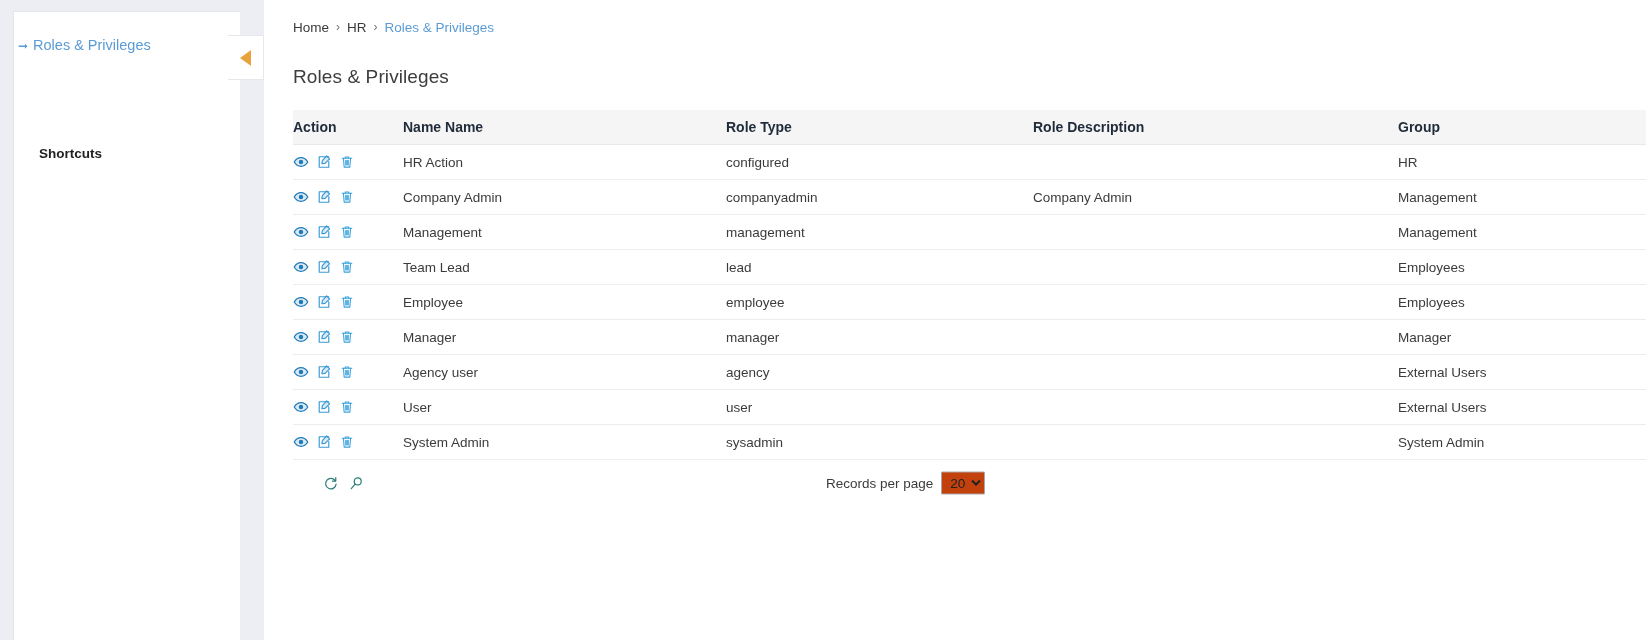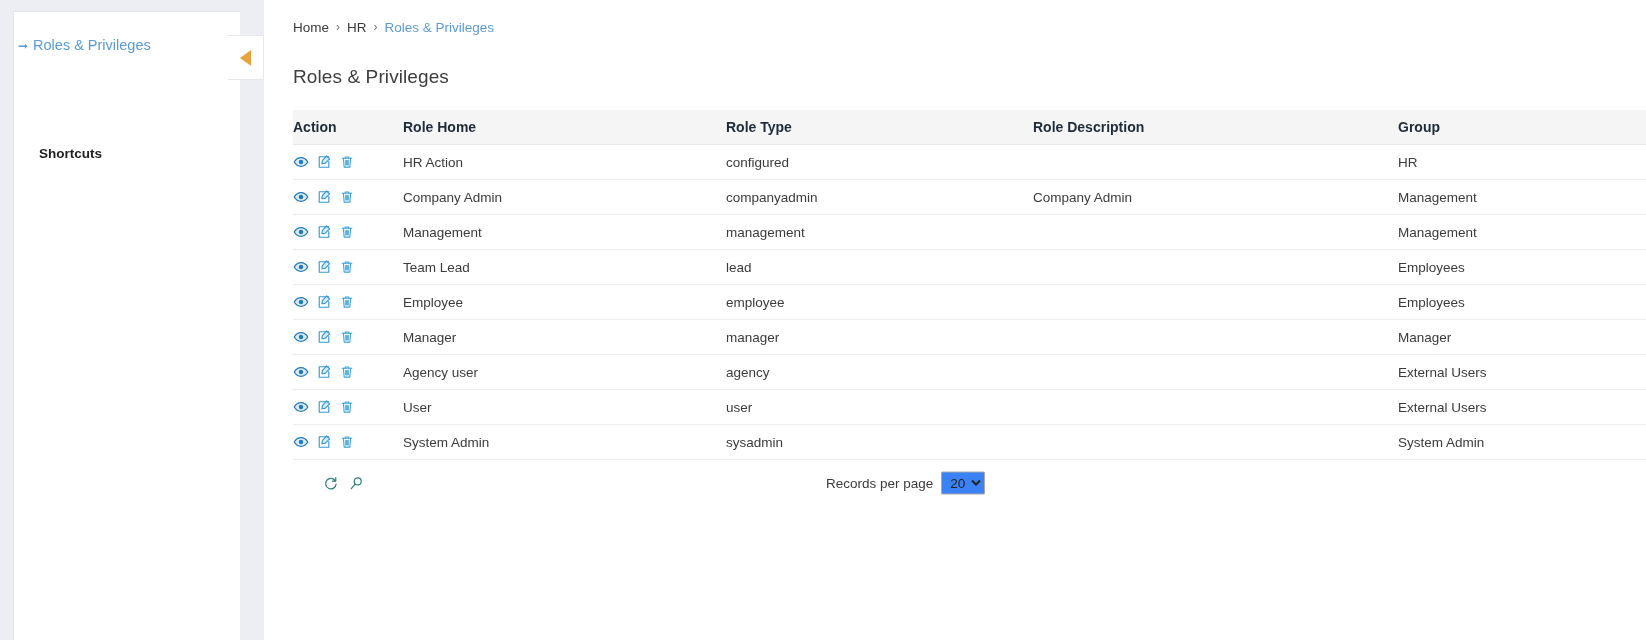--- a/index.html
+++ b/index.html
@@ -246,21 +246,21 @@
     font-size: 13.5px;
     color: #3b3b3b;
   }
   .rpp-select {
     font-family: "Liberation Sans", sans-serif;
     font-size: 13.5px;
     color: #222;
     height: 23px;
     padding: 1px 2px 1px 4px;
     border: 1px solid #a9a9a9;
-    background: #3b82f6;
+    background: #c2410c;
     border-radius: 1px;
     cursor: pointer;
   }
 </style>
 </head>
 <body>
 
 <div class="page">
 
   <div class="sidebar-wrap">
@@ -299,21 +299,21 @@
         <colgroup>
           <col class="col-action">
           <col class="col-name">
           <col class="col-type">
           <col class="col-desc">
           <col class="col-group">
         </colgroup>
         <thead>
           <tr>
             <th>Action</th>
-            <th>Role Home</th>
+            <th>Name Name</th>
             <th>Role Type</th>
             <th>Role Description</th>
             <th>Group</th>
           </tr>
         </thead>
         <tbody id="roles-body">
             <tr>
               <td>
                 <div class="action-cell">
                   <span class="act-ico" title="View">

